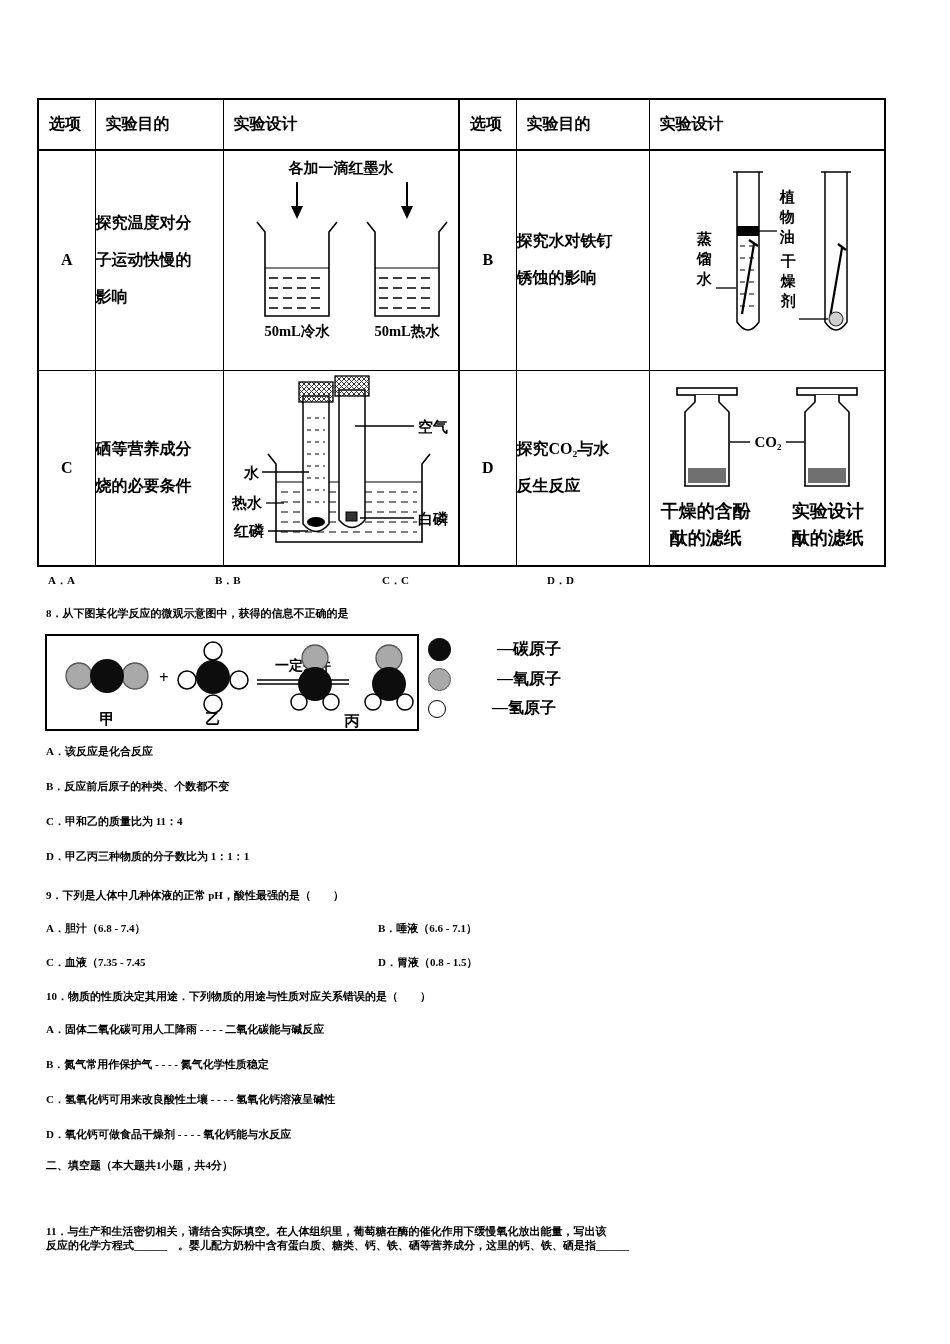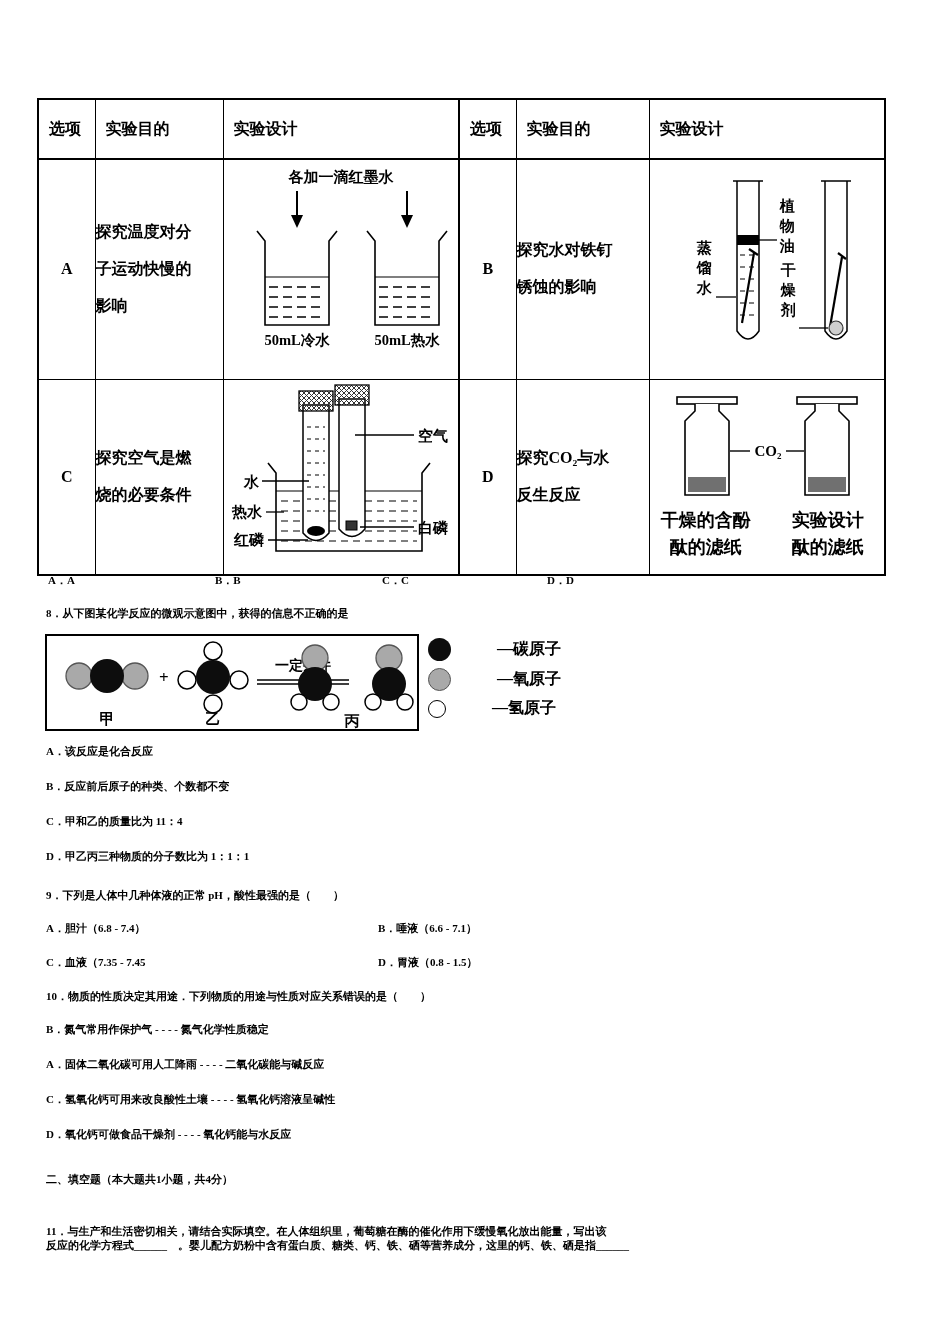--- a/index.html
+++ b/index.html
@@ -39,21 +39,21 @@
 <table class="exam abs" style="left:37px;top:98px;width:847px;">
   <colgroup>
     <col style="width:57px">
       <col style="width:128px">
       <col style="width:236px">
     <col style="width:57px">
       <col style="width:133px">
       <col style="width:236px">
   </colgroup>
   <tbody>
-      <tr style="height:60px">
+      <tr style="height:51px">
     <th>选项</th>
     <th>实验目的</th>
     <th class="mid">实验设计</th>
     <th>选项</th>
     <th>实验目的</th>
     <th>实验设计</th>
   </tr>
 
   <tr style="height:220px">
     <td class="opt">A</td>
@@ -144,21 +144,21 @@
         <div class="vlabel" style="left:128px;top:92px;">干
 燥
 剂</div>
       </div>
     </td>
   </tr>
 
   <tr style="height:196px">
     <td class="opt">C</td>
     <td class="purpose">
-      <div class="purpose-text">探究空气是燃
+      <div class="purpose-text">硒等营养成分
 烧的必要条件</div>
     </td>
     <td class="design mid">
 
       <svg width="235" height="188" viewBox="0 0 235 188">
         <defs>
           <pattern id="hatch" width="5" height="5" patternUnits="userSpaceOnUse">
             <path d="M0,5 L5,0 M0,0 L5,5" stroke="#333" stroke-width="1"></path>
           </pattern>
         </defs>
@@ -312,21 +312,21 @@
   <span class="abs line" style="left:46px;">A．胆汁（6.8 - 7.4）</span>
   <span class="abs line" style="left:378px;">B．唾液（6.6 - 7.1）</span>
 </div>
 <div class="abs" style="left:0;top:955px;width:950px;">
   <span class="abs line" style="left:46px;">C．血液（7.35 - 7.45</span>
   <span class="abs line" style="left:378px;">D．胃液（0.8 - 1.5）</span>
 </div>
 
 <div class="abs line" style="left:46px;top:989px;">10．物质的性质决定其用途．下列物质的用途与性质对应关系错误的是（　　）</div>
 <div class="abs" style="left:46px;top:1022px;">
+  <div class="line" style="height:35px;">A．固体二氧化碳可用人工降雨 - - - - 二氧化碳能与碱反应</div>
   <div class="line" style="height:35px;">B．氮气常用作保护气 - - - - 氮气化学性质稳定</div>
-  <div class="line" style="height:35px;">A．固体二氧化碳可用人工降雨 - - - - 二氧化碳能与碱反应</div>
   <div class="line" style="height:35px;">C．氢氧化钙可用来改良酸性土壤 - - - - 氢氧化钙溶液呈碱性</div>
   <div class="line" style="height:35px;">D．氧化钙可做食品干燥剂 - - - - 氧化钙能与水反应</div>
 </div>
 
-<div class="abs line" style="left:46px;top:1158px;margin-top:14px;">二、填空题（本大题共1小题，共4分）</div>
+<div class="abs line" style="left:46px;top:1158px;">二、填空题（本大题共1小题，共4分）</div>
 <div class="abs line" style="left:46px;top:1184px;margin-top:40px;">11．与生产和生活密切相关，请结合实际填空。在人体组织里，葡萄糖在酶的催化作用下缓慢氧化放出能量，写出该</div>
 <div class="abs line" style="left:46px;top:1238px;">反应的化学方程式______　。婴儿配方奶粉中含有蛋白质、糖类、钙、铁、硒等营养成分，这里的钙、铁、硒是指______</div>
 
 </body></html>

